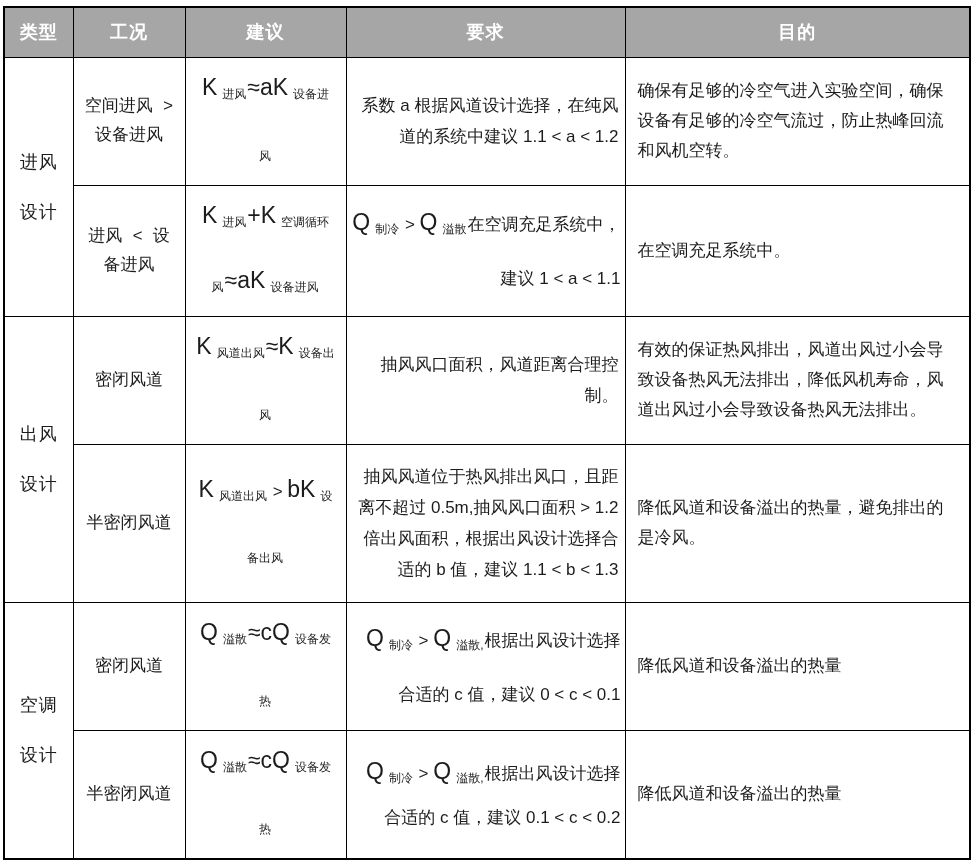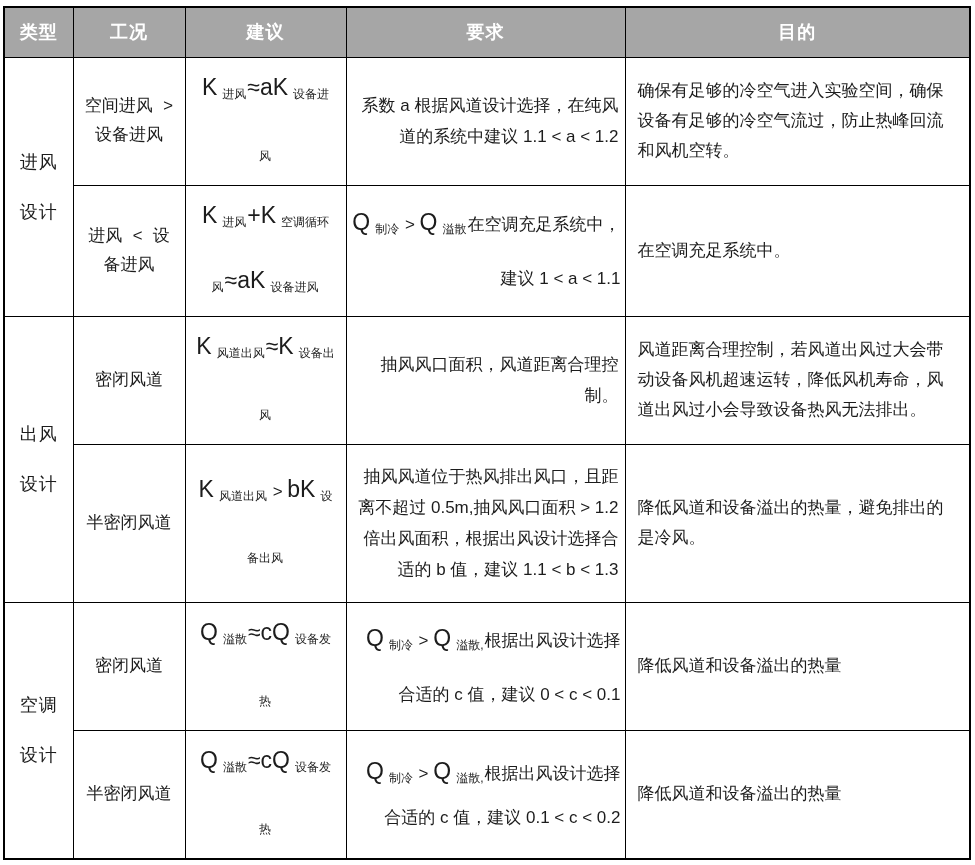--- a/index.html
+++ b/index.html
@@ -83,21 +83,21 @@
   </tr>
 
   <tr style="height:125px;">
     <td class="type-cell" rowspan="2">
       <div>出风</div>
       <div>设计</div>
     </td>
     <td class="cond-cell">密闭风道</td>
     <td class="formula-cell"><span class="lg">K</span><span class="sub">风道出风</span><span class="lg">≈K</span><span class="sub">设备出风</span></td>
     <td class="req-plain">抽风风口面积，风道距离合理控制。</td>
-    <td class="purpose-cell">风道距离合理控制，若风道出风过大会带动设备风机超速运转，降低风机寿命，风道出风过小会导致设备热风无法排出。</td>
+    <td class="purpose-cell">有效的保证热风排出，风道出风过小会导致设备热风无法排出，降低风机寿命，风道出风过小会导致设备热风无法排出。</td>
   </tr>
 
   <tr style="height:158px;">
     <td class="cond-cell">半密闭风道</td>
     <td class="formula-cell"><span class="lg">K</span><span class="sub">风道出风</span><span class="txt"> &gt; </span><span class="lg">bK</span><span class="sub">设备出风</span></td>
     <td class="req-plain">抽风风道位于热风排出风口，且距离不超过 0.5m,抽风风口面积 &gt; 1.2 倍出风面积，根据出风设计选择合适的 b 值，建议 1.1 &lt; b &lt; 1.3</td>
     <td class="purpose-cell">降低风道和设备溢出的热量，避免排出的是冷风。</td>
   </tr>
 
   <tr style="height:128px;">

